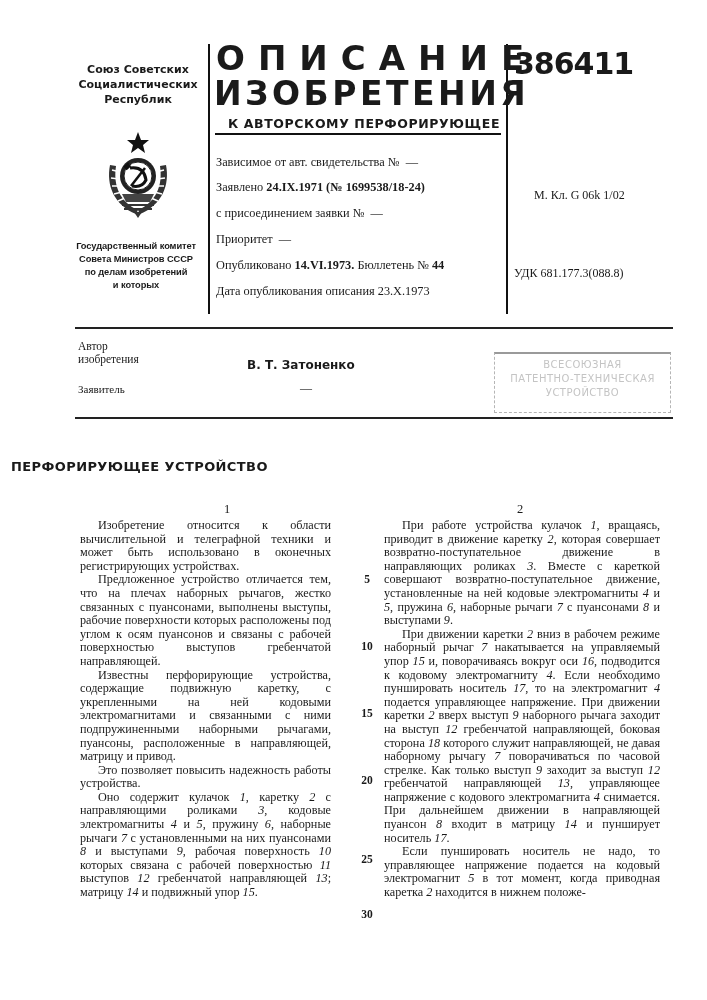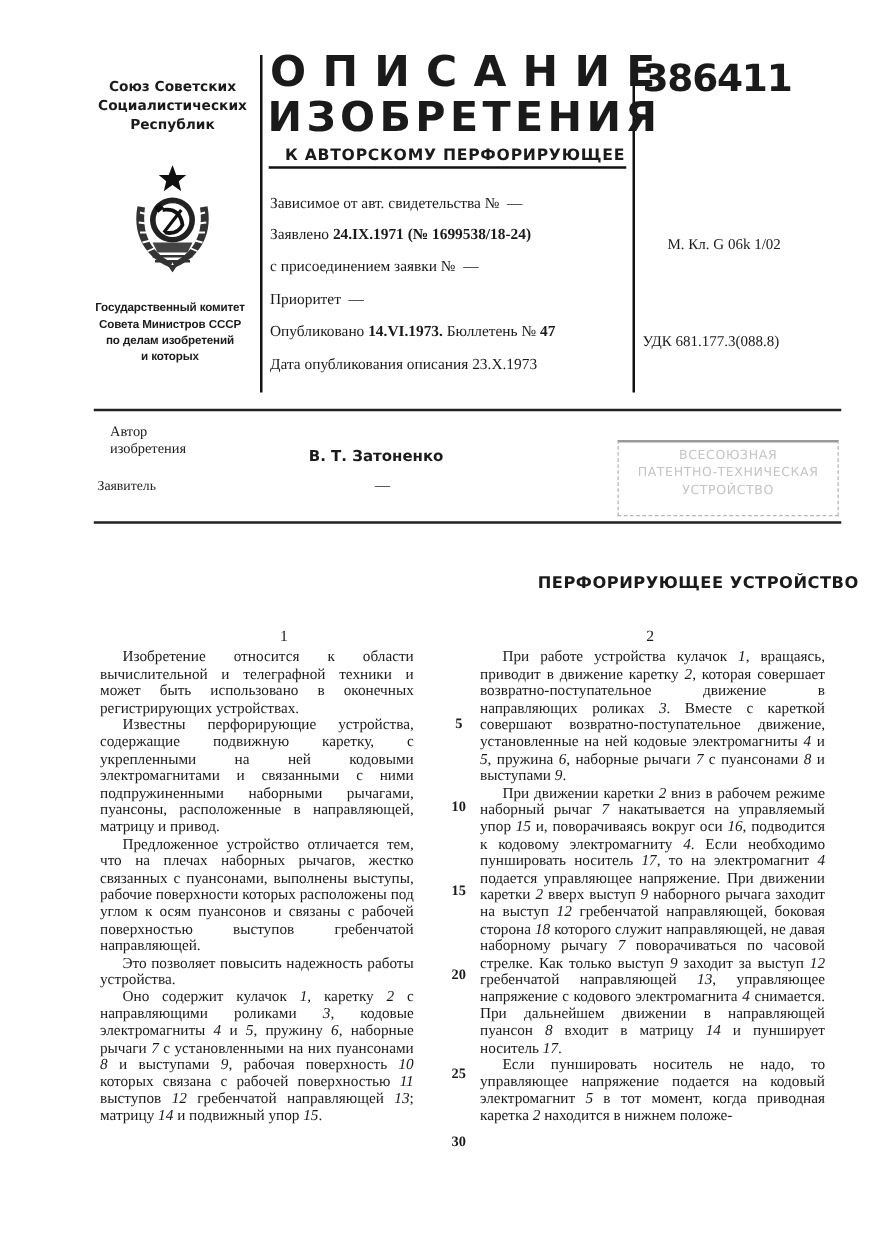--- a/index.html
+++ b/index.html
@@ -30,32 +30,32 @@
 
   .meta { left: 216px; font-size: 12.3px; line-height: 15px; white-space: nowrap; }
   .meta b { font-weight: bold; }
 
   .patent-no { left: 514px; top: 46px; font-size: 30px; font-weight: 900; letter-spacing: -1px; }
   .mkl { left: 514px; top: 188px; font-size: 12px; white-space: nowrap; margin-left: 20px; }
   .udk { left: 514px; top: 266px; font-size: 12px; white-space: nowrap; }
 
   .hrule { position: absolute; height: 2px; background: #222; }
 
-  .author-lbl { left: 78px; top: 340px; font-size: 11.5px; line-height: 13px; margin-left: 10px; }
+  .author-lbl { left: 78px; top: 340px; font-size: 11.5px; line-height: 13px; }
   .applicant-lbl { left: 78px; top: 383px; font-size: 11px; }
   .author-name { left: 247px; top: 358px; font-size: 12px; font-weight: bold; }
   .applicant-val { left: 300px; top: 381px; font-size: 12px; }
 
   .stamp { left: 494px; top: 352px; width: 175px; height: 58px;
            border: 1px dashed #b5b5b5; border-top: 2px solid #9a9a9a;
            color: #c4c4c4; font-size: 10px; text-align: center; line-height: 14px;
            font-family: "DejaVu Sans", sans-serif; letter-spacing: 0.5px; }
 
-  .doc-title { left: 0; width: 687px; top: 459px; text-align: right;
-               font-size: 13px; font-weight: bold; letter-spacing: 0.4px; }
+  .doc-title { left: 0; width: 687px; top: 459px; text-align: left;
+               font-size: 13px; font-weight: bold; letter-spacing: 0.4px; padding-left: 11px; }
 
   .colnum { font-size: 12.5px; }
 
   .col { position: absolute; font-size: 12.2px; line-height: 13.6px;
          text-align: justify; hyphens: manual; }
   .col p { margin: 0; text-indent: 18px; }
   .col i { font-style: italic; }
 
   .lnum { position: absolute; font-size: 11.5px; font-weight: bold; width: 20px; text-align: center; }
 </style>
@@ -114,21 +114,21 @@
   <span>—</span>
 </div>
 <div class="abs meta serif" style="top:232px;">
   <span>Приоритет</span>&nbsp;
   <span>—</span>
 </div>
 <div class="abs meta serif" style="top:258px;">
   <span>Опубликовано</span>
   <b>14.VI.1973.</b>
   <span>Бюллетень №</span>
-  <b>47</b>
+  <b>44</b>
 </div>
 <div class="abs meta serif" style="top:284px;">
   <span>Дата опубликования описания</span>
   <span>23.X.1973</span>
 </div>
 
 <div class="abs patent-no sans">386411</div>
 <div class="abs mkl serif">М. Кл. G 06k 1/02</div>
 <div class="abs udk serif">УДК 681.177.3(088.8)</div>
 
@@ -149,22 +149,22 @@
   <div>УСТРОЙСТВО</div>
 </div>
 
 <div class="abs doc-title sans">ПЕРФОРИРУЮЩЕЕ УСТРОЙСТВО</div>
 
 <div class="abs colnum serif" style="left:224px; top:502px;">1</div>
 <div class="abs colnum serif" style="left:517px; top:502px;">2</div>
 
 <div class="col serif" style="left:80px; top:519px; width:251px;">
   <p>Изобретение относится к области вычислительной и телеграфной техники и может быть использовано в оконечных регистрирующих устройствах.</p>
+  <p>Предложенное устройство отличается тем, что на плечах наборных рычагов, жестко связанных с пуансонами, выполнены выступы, рабочие поверхности которых расположены под углом к осям пуансонов и связаны с рабочей поверхностью выступов гребенчатой направляющей.</p>
   <p>Известны перфорирующие устройства, содержащие подвижную каретку, с укрепленными на ней кодовыми электромагнитами и связанными с ними подпружиненными наборными рычагами, пуансоны, расположенные в направляющей, матрицу и привод.</p>
-  <p>Предложенное устройство отличается тем, что на плечах наборных рычагов, жестко связанных с пуансонами, выполнены выступы, рабочие поверхности которых расположены под углом к осям пуансонов и связаны с рабочей поверхностью выступов гребенчатой направляющей.</p>
   <p>Это позволяет повысить надежность работы устройства.</p>
   <p>Оно содержит кулачок <i>1</i>, каретку <i>2</i> с направляющими роликами <i>3</i>, кодовые электромагниты <i>4</i> и <i>5</i>, пружину <i>6</i>, наборные рычаги <i>7</i> с установленными на них пуансонами <i>8</i> и выступами <i>9</i>, рабочая поверхность <i>10</i> которых связана с рабочей поверхностью <i>11</i> выступов <i>12</i> гребенчатой направляющей <i>13</i>; матрицу <i>14</i> и подвижный упор <i>15</i>.</p>
 </div>
 
 <div class="lnum serif" style="left:357px; top:573px;">5</div>
 <div class="lnum serif" style="left:357px; top:640px;">10</div>
 <div class="lnum serif" style="left:357px; top:707px;">15</div>
 <div class="lnum serif" style="left:357px; top:774px;">20</div>
 <div class="lnum serif" style="left:357px; top:841px;margin-top:12px;">25</div>
 <div class="lnum serif" style="left:357px; top:908px;">30</div>

